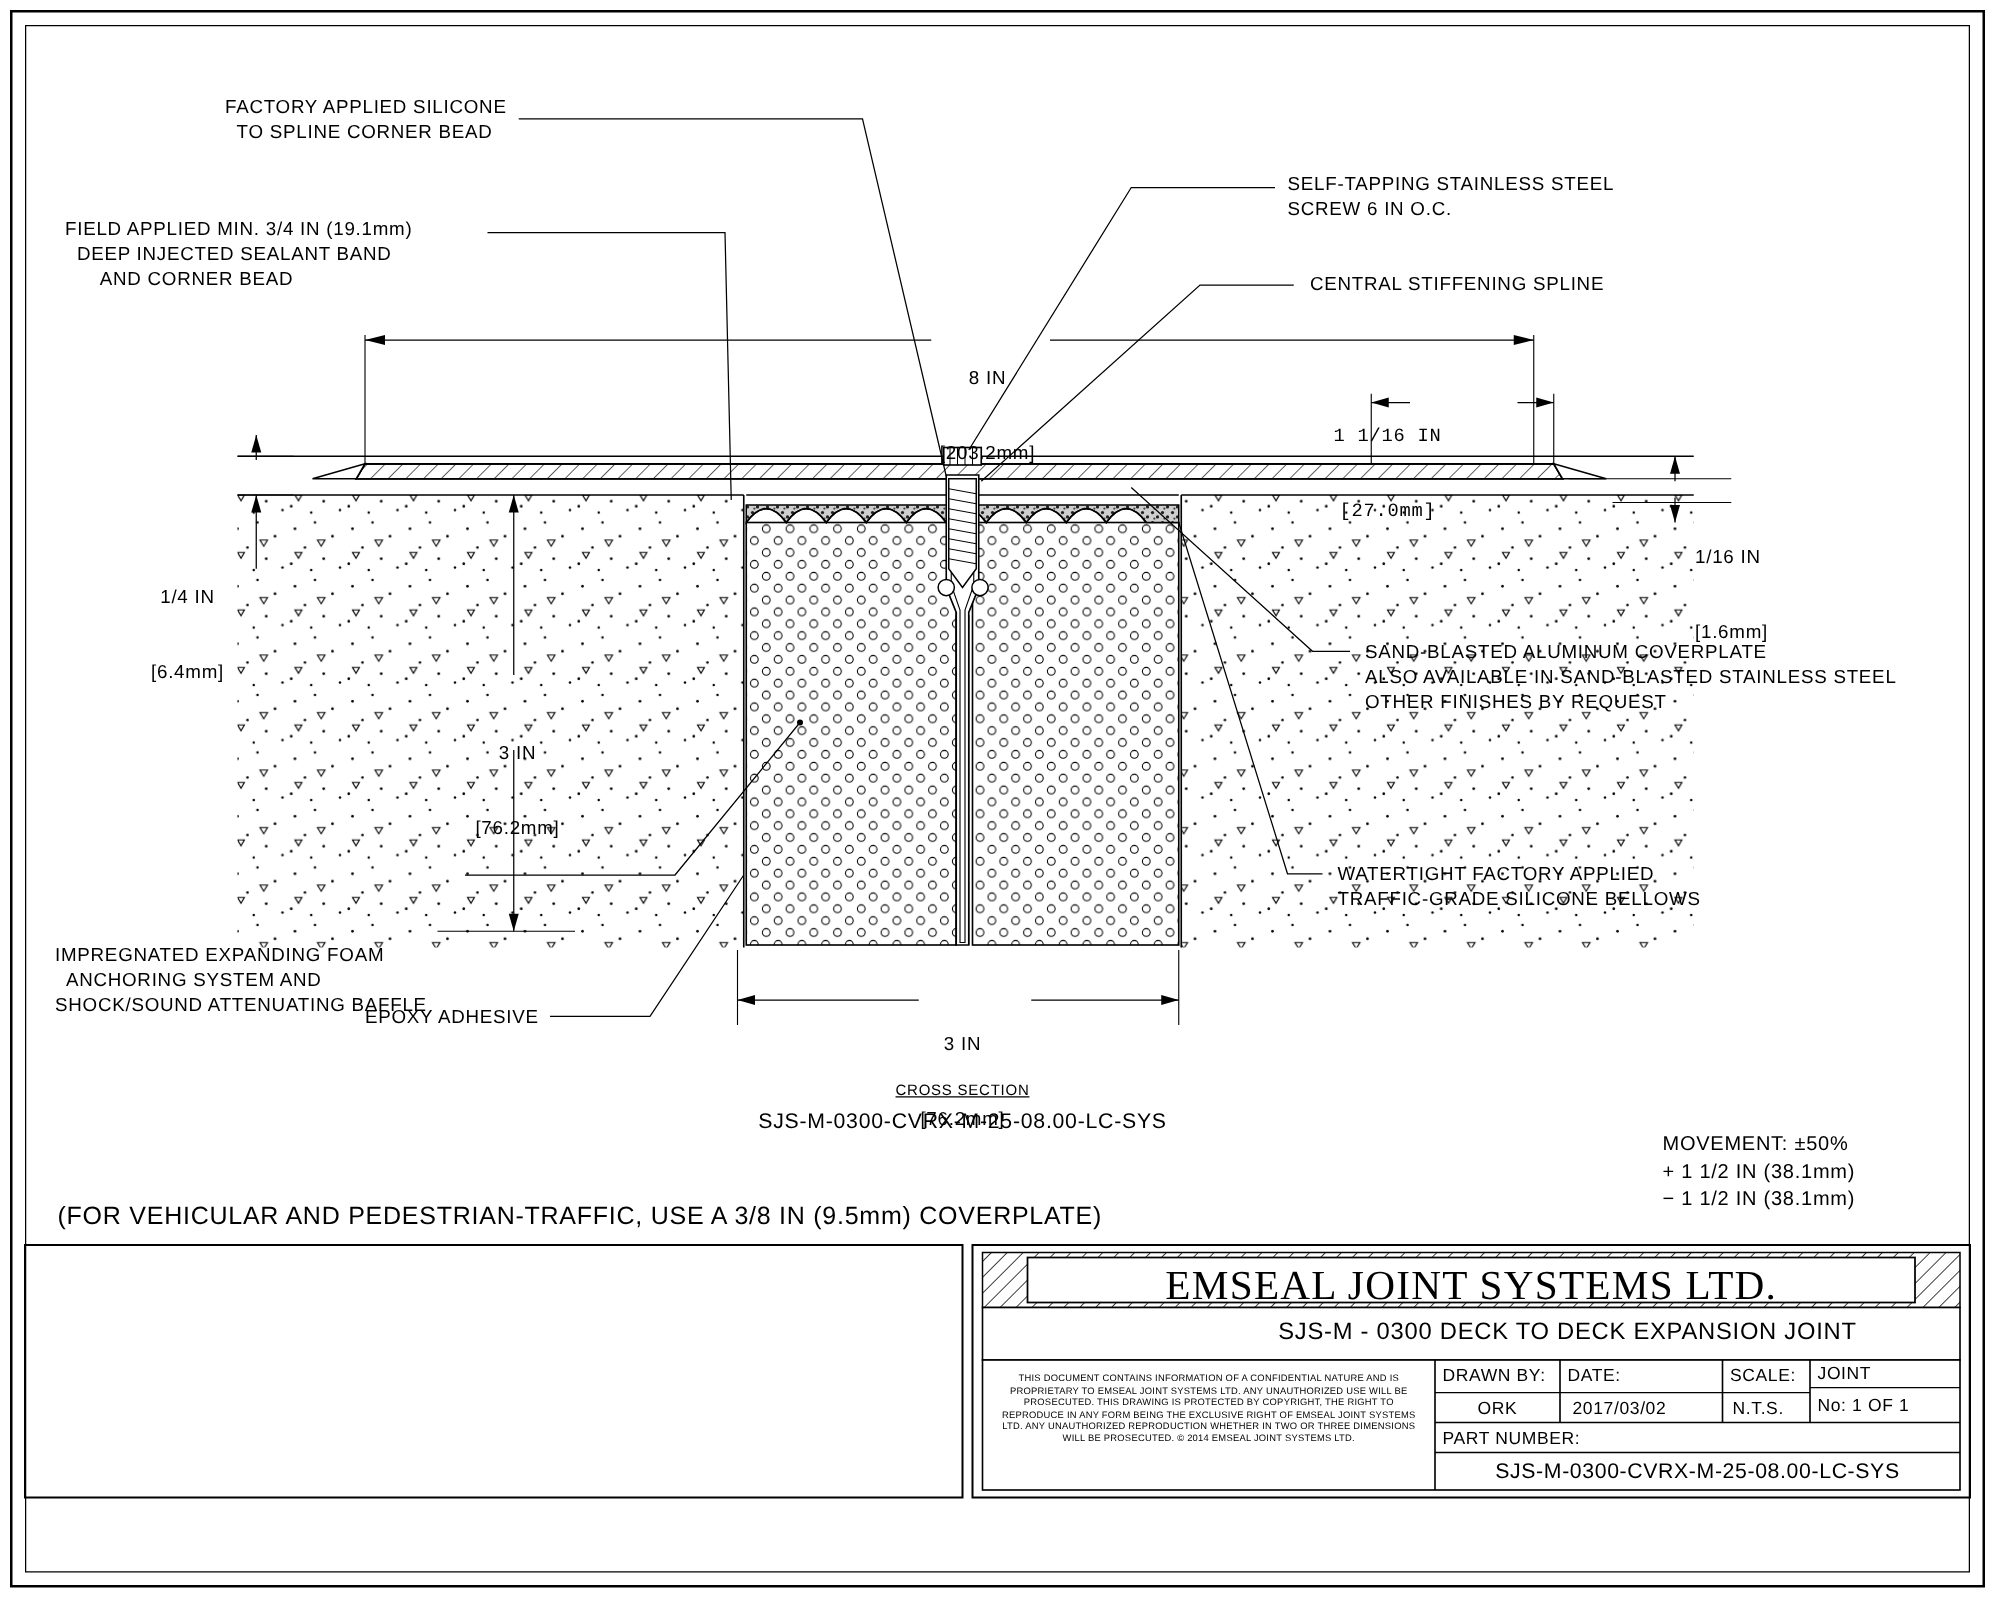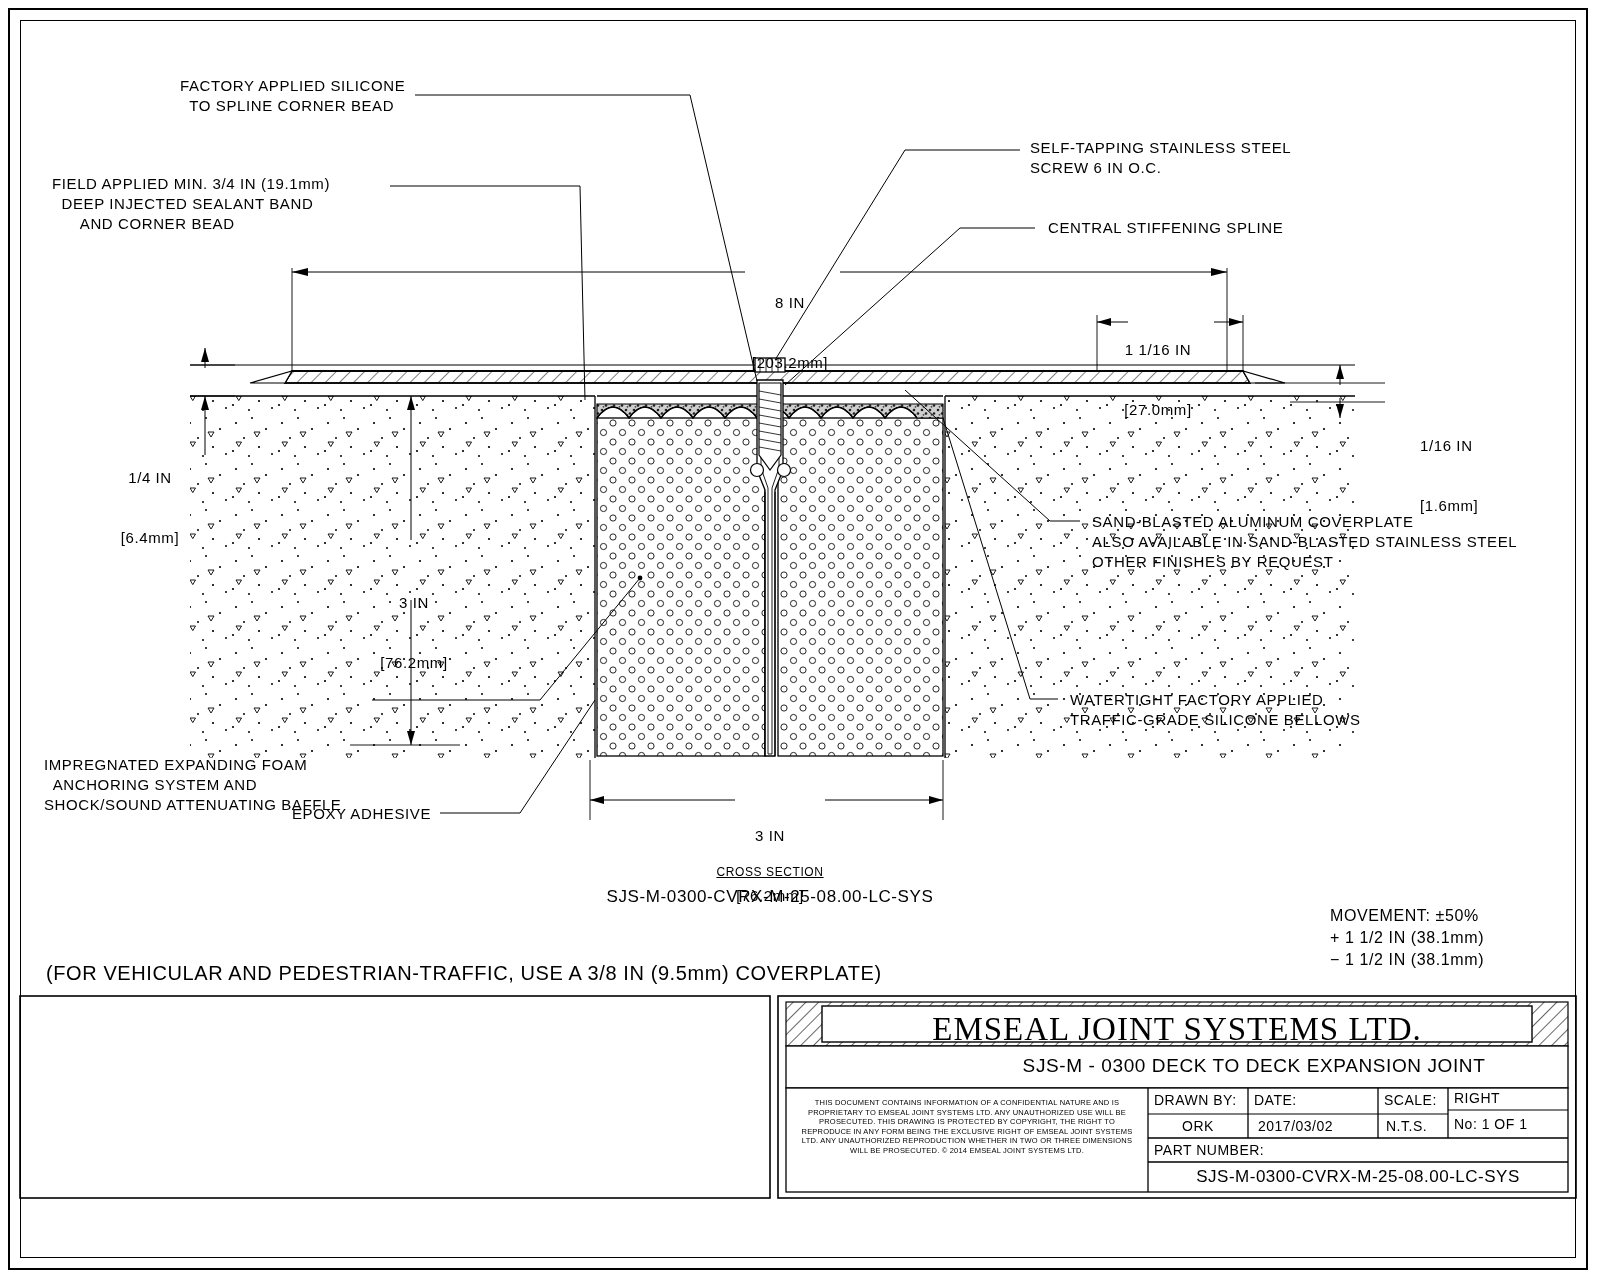--- a/index.html
+++ b/index.html
@@ -211,29 +211,29 @@
 TRAFFIC-GRADE SILICONE BELLOWS</div>
   <div class="lbl" style="left:44px;top:720px;margin-top:35px;">IMPREGNATED EXPANDING FOAM
   ANCHORING SYSTEM AND
 SHOCK/SOUND ATTENUATING BAFFLE</div>
   <div class="lbl" style="left:292px;top:804px;">EPOXY ADHESIVE</div>
 
   <div class="lbl dim" style="left:700px;top:253px;width:180px;">
     <div>8 IN</div>
     <div>[203.2mm]</div>
   </div>
-  <div class="lbl dim" style="left:1068px;top:300px;width:180px;">
+  <div class="lbl dim" style="left:1020px;top:300px;width:180px;font-family:Liberation Mono, monospace;">
     <div>1 1/16 IN</div>
     <div>[27.0mm]</div>
   </div>
   <div class="lbl dim" style="left:80px;top:428px;width:140px;">
     <div>1/4 IN</div>
     <div>[6.4mm]</div>
   </div>
-  <div class="lbl" style="left:1420px;top:396px;">
+  <div class="lbl" style="left:1356px;top:396px;">
     <div>1/16 IN</div>
     <div>[1.6mm]</div>
   </div>
   <div class="lbl dim" style="left:344px;top:553px;width:140px;">
     <div>3 IN</div>
     <div>[76.2mm]</div>
   </div>
   <div class="lbl dim" style="left:690px;top:786px;width:160px;">
     <div>3 IN</div>
     <div>[76.2mm]</div>
@@ -255,19 +255,19 @@
 
   <div class="tb-txt" style="position:absolute;left:1154px;top:1092px;">DRAWN BY:</div>
   <div class="tb-txt" style="position:absolute;left:1182px;top:1118px;">ORK</div>
 
   <div class="tb-txt" style="position:absolute;left:1254px;top:1092px;">DATE:</div>
   <div class="tb-txt" style="position:absolute;left:1258px;top:1118px;">2017/03/02</div>
 
   <div class="tb-txt" style="position:absolute;left:1384px;top:1092px;">SCALE:</div>
   <div class="tb-txt" style="position:absolute;left:1386px;top:1118px;">N.T.S.</div>
 
-  <div class="tb-txt" style="position:absolute;left:1454px;top:1090px;">RIGHT</div>
+  <div class="tb-txt" style="position:absolute;left:1454px;top:1090px;">JOINT</div>
   <div class="tb-txt" style="position:absolute;left:1454px;top:1116px;">No:     1 OF 1</div>
 
   <div class="tb-txt" style="position:absolute;left:1154px;top:1142px;">PART NUMBER:</div>
   <div style="position:absolute;left:1148px;top:1167px;width:420px;text-align:center;font-family:'Liberation Sans',sans-serif;font-size:17px;letter-spacing:.5px;">SJS-M-0300-CVRX-M-25-08.00-LC-SYS</div>
 
 </div>
 
 </body></html>

